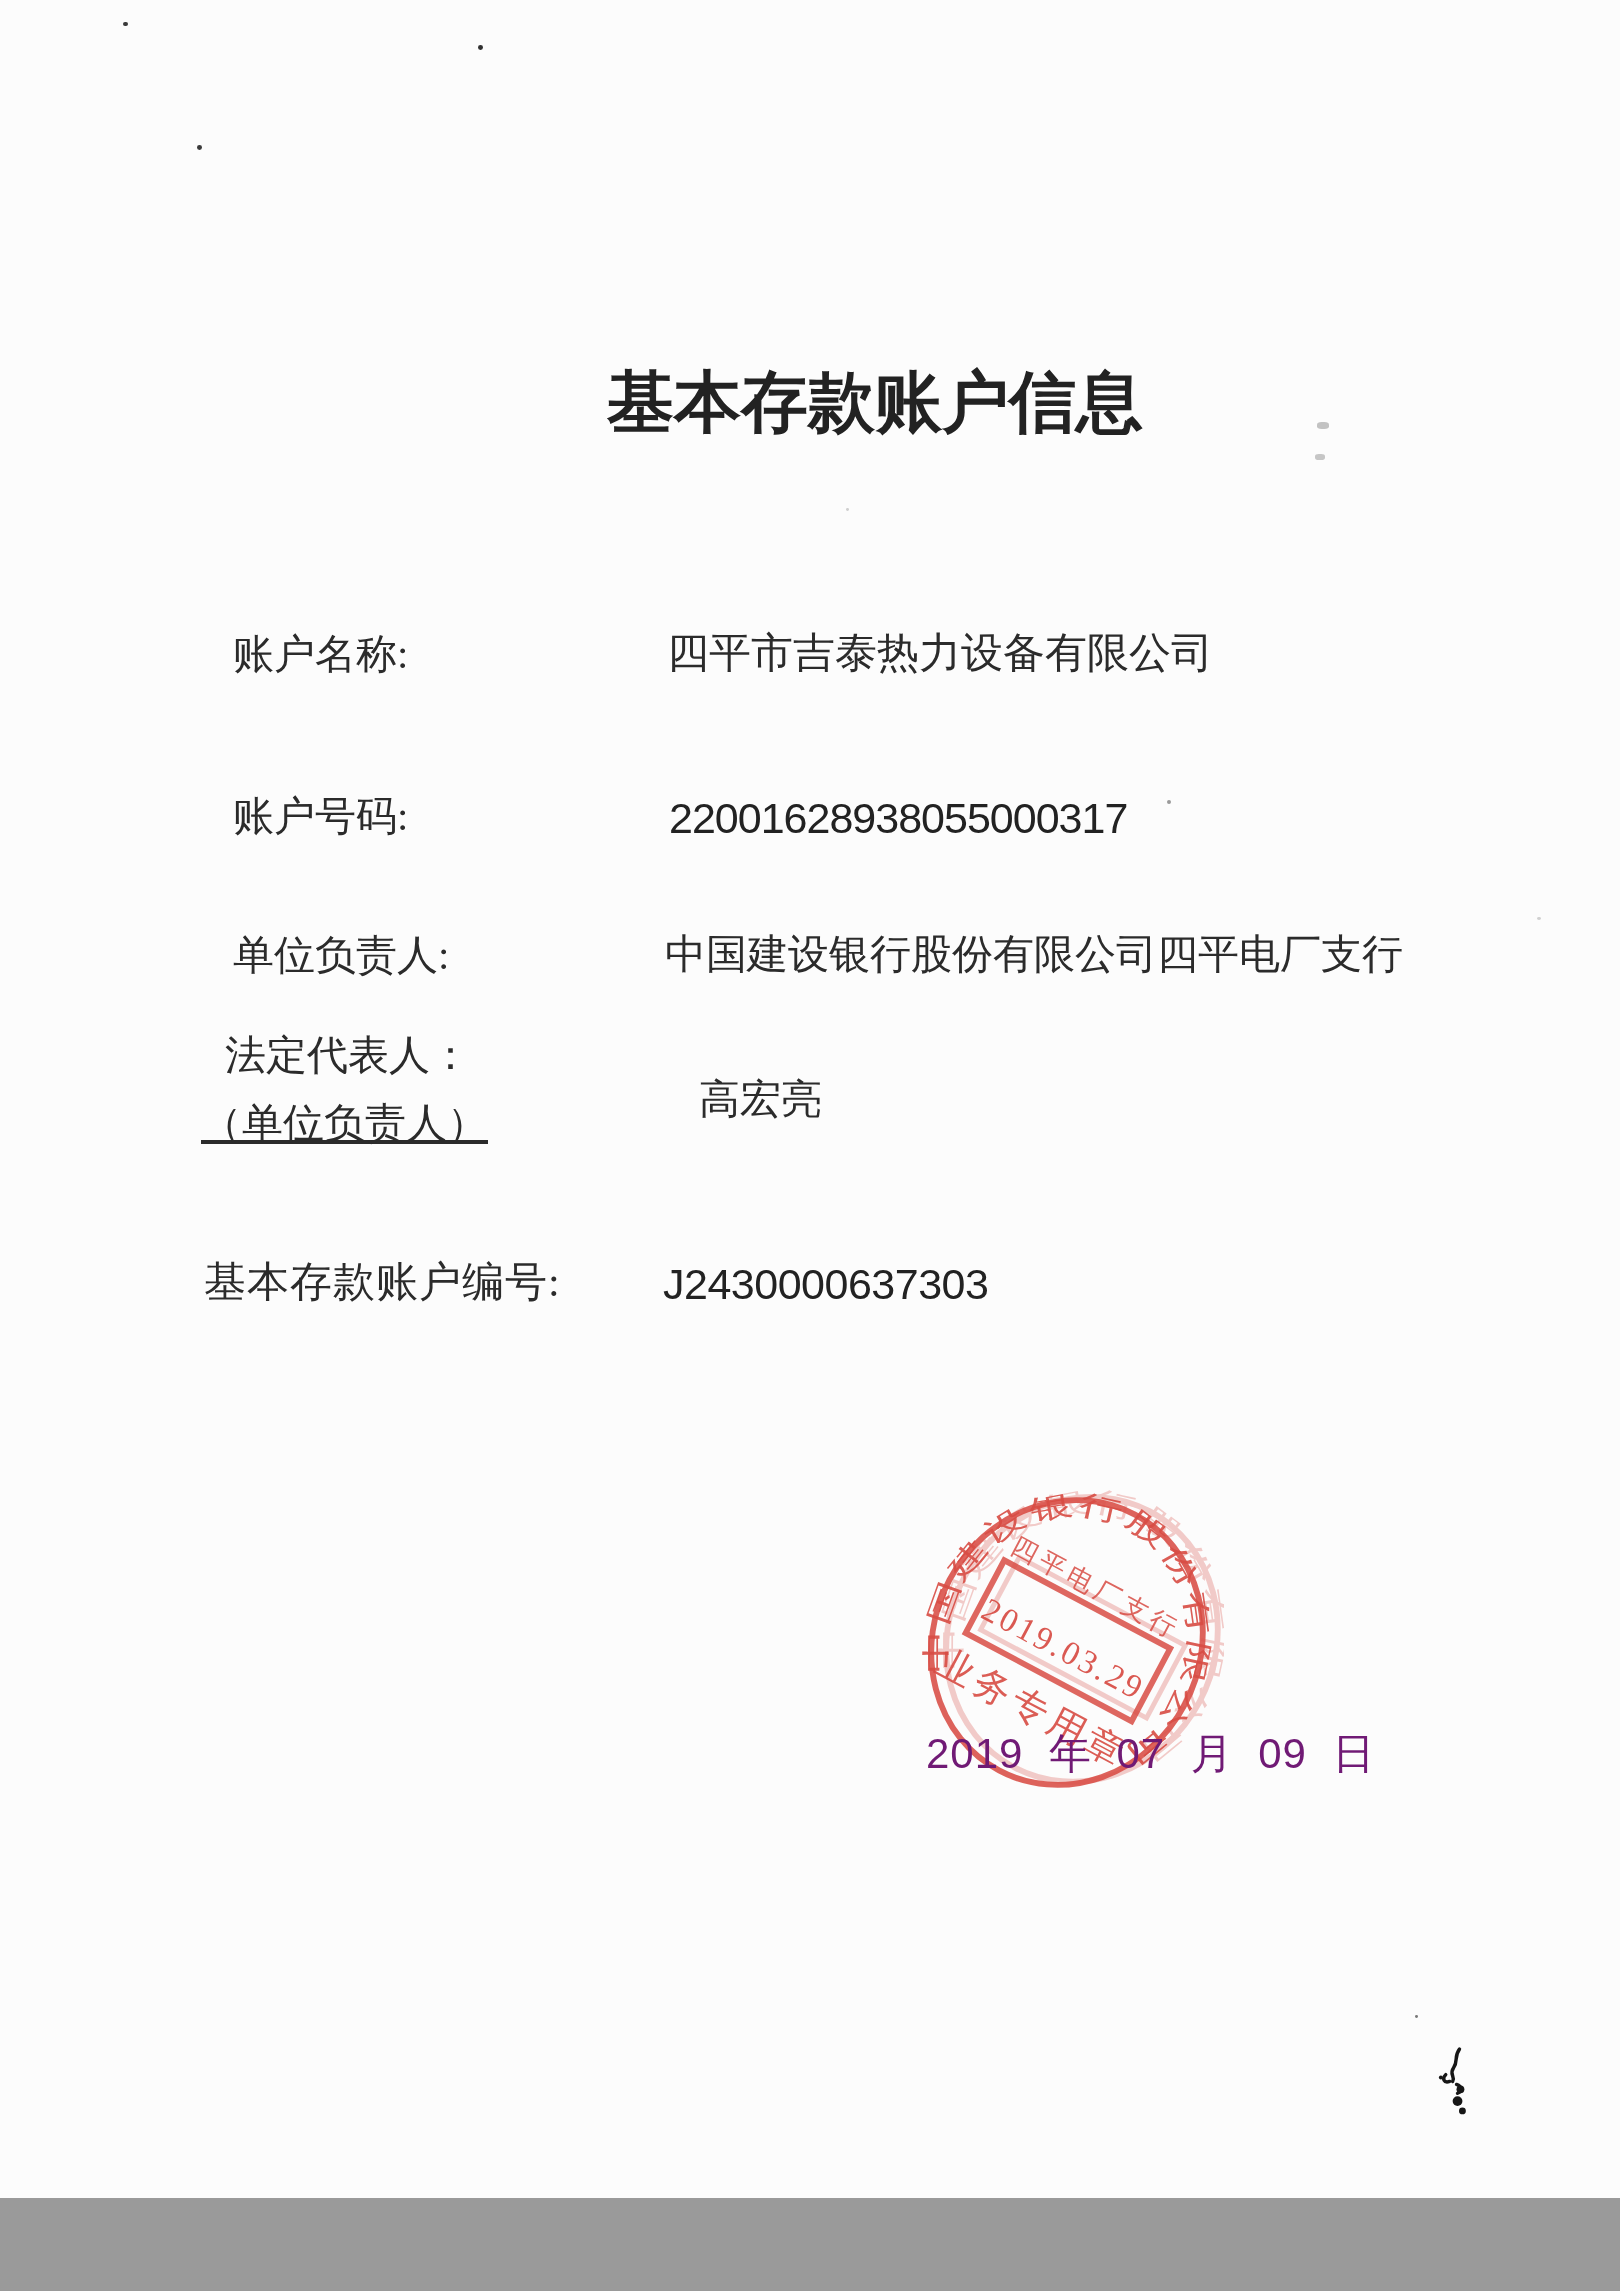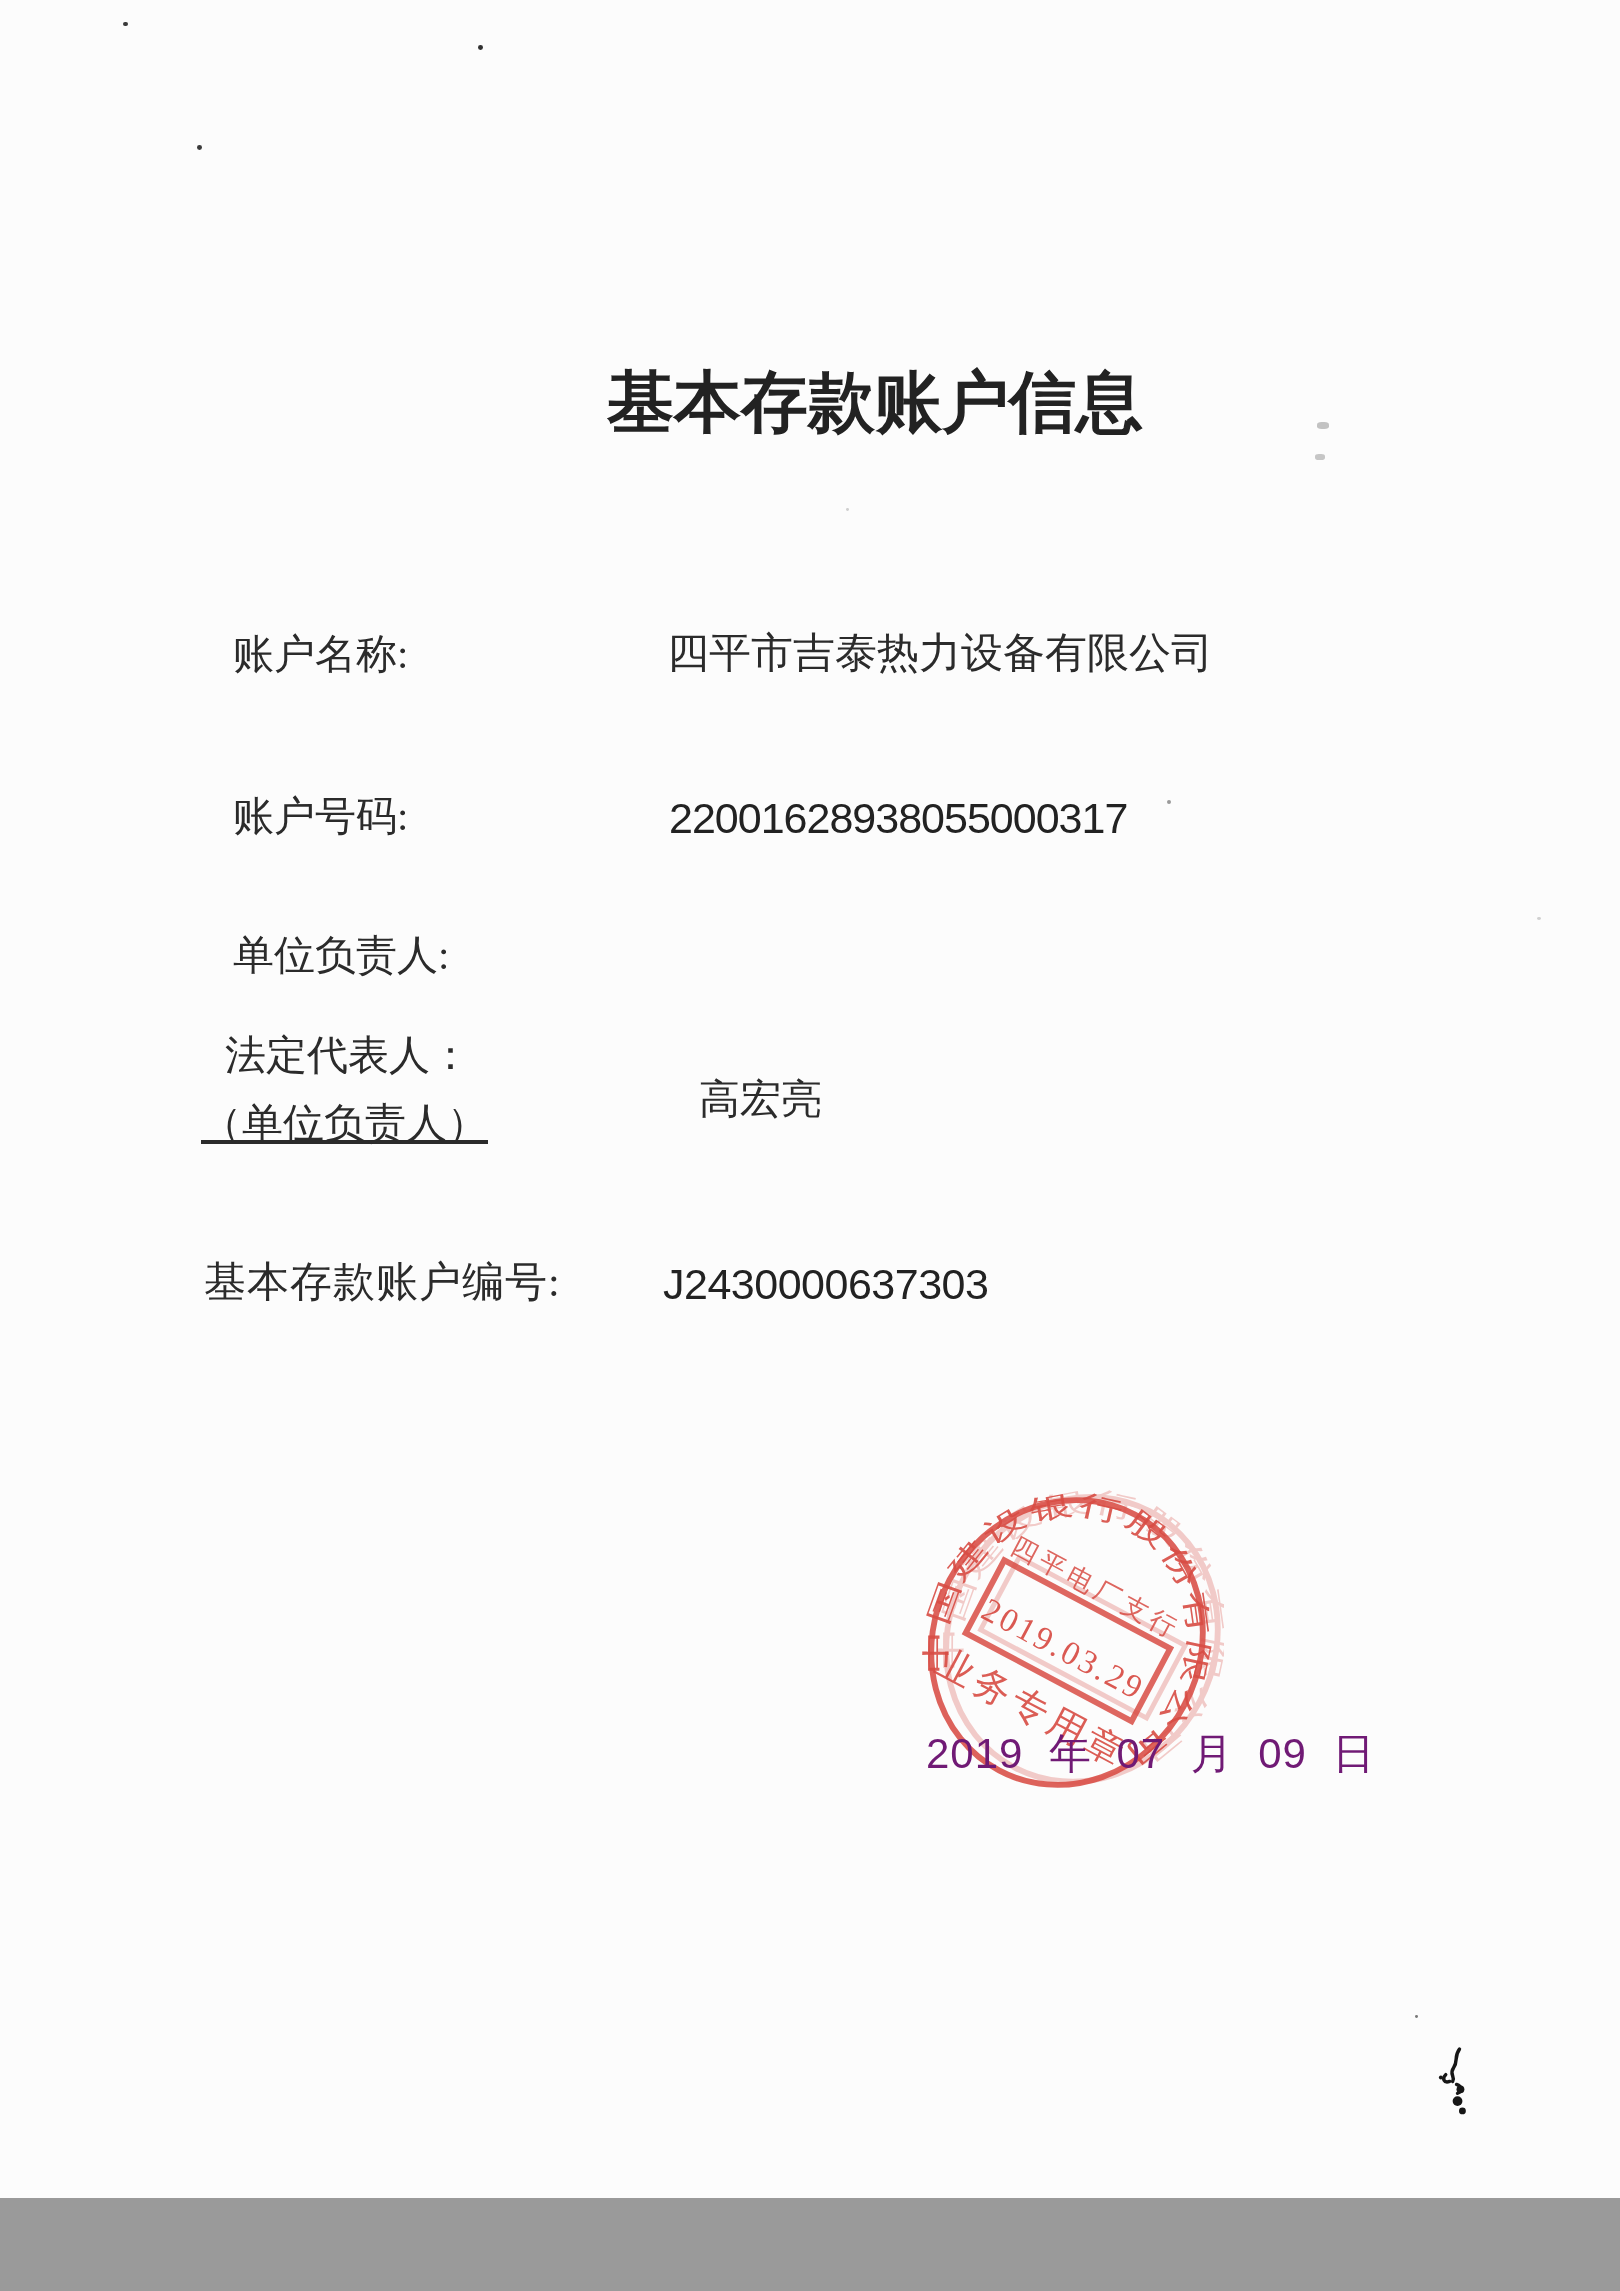--- a/index.html
+++ b/index.html
@@ -45,20 +45,21 @@
 
   <h1 class="abs title" style="left:607px; top:369px;">基本存款账户信息</h1>
 
   <span class="abs lbl" style="left:233px; top:634px;">账户名称:</span>
   <span class="abs val" style="left:667px; top:632px; font-size:42px;">四平市吉泰热力设备有限公司</span>
 
   <span class="abs lbl" style="left:233px; top:796px;">账户号码:</span>
   <span class="abs num" style="left:669px; top:797px;">22001628938055000317</span>
 
   <span class="abs lbl" style="left:233px; top:935px;">单位负责人:</span>
+  <span class="abs val" style="left:665px; top:934px;">中国建设银行股份有限公司四平电厂支行</span>
 
   <span class="abs lbl" style="left:225px; top:1035px;">法定代表人：</span>
   <span class="abs lbl" style="left:201px; top:1103px;text-decoration:underline;">（单位负责人）</span>
   <span class="abs val" style="left:655px; top:1079px;margin-left:44px;">高宏亮</span>
 
   <span class="abs lbl" style="left:204px; top:1261px; font-size:42px; letter-spacing:1px;">基本存款账户编号:</span>
   <span class="abs num" style="left:663px; top:1263px; letter-spacing:-0.5px;">J2430000637303</span>
 
   <svg class="abs stamp-svg" style="left:910px; top:1480px;" width="314" height="323" viewBox="0 0 320 330">
     <g transform="rotate(28 160 166)" fill="none">

